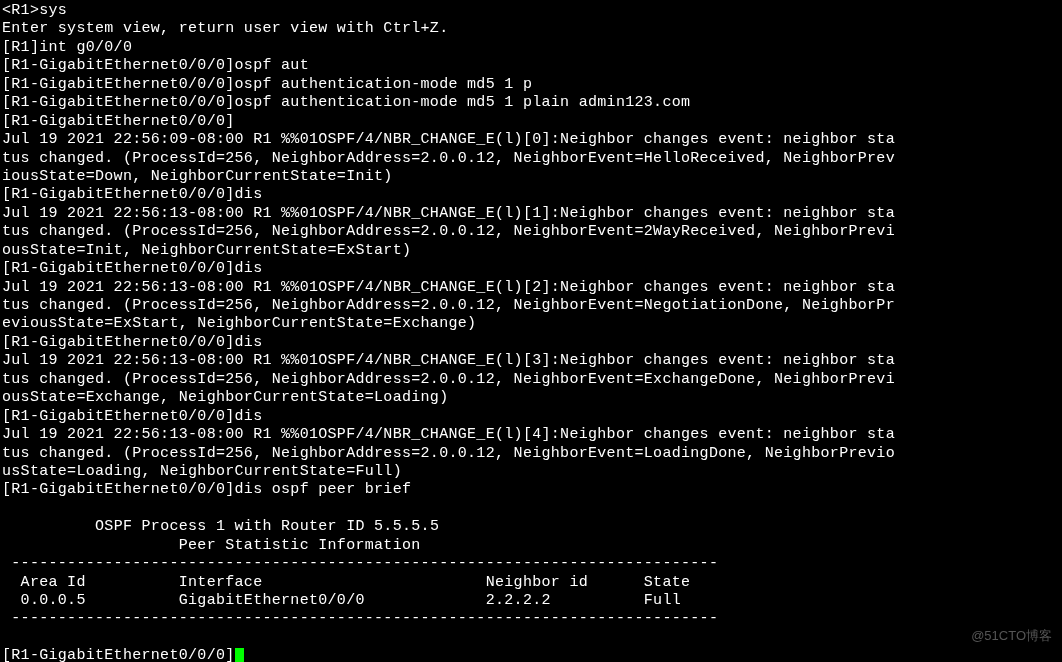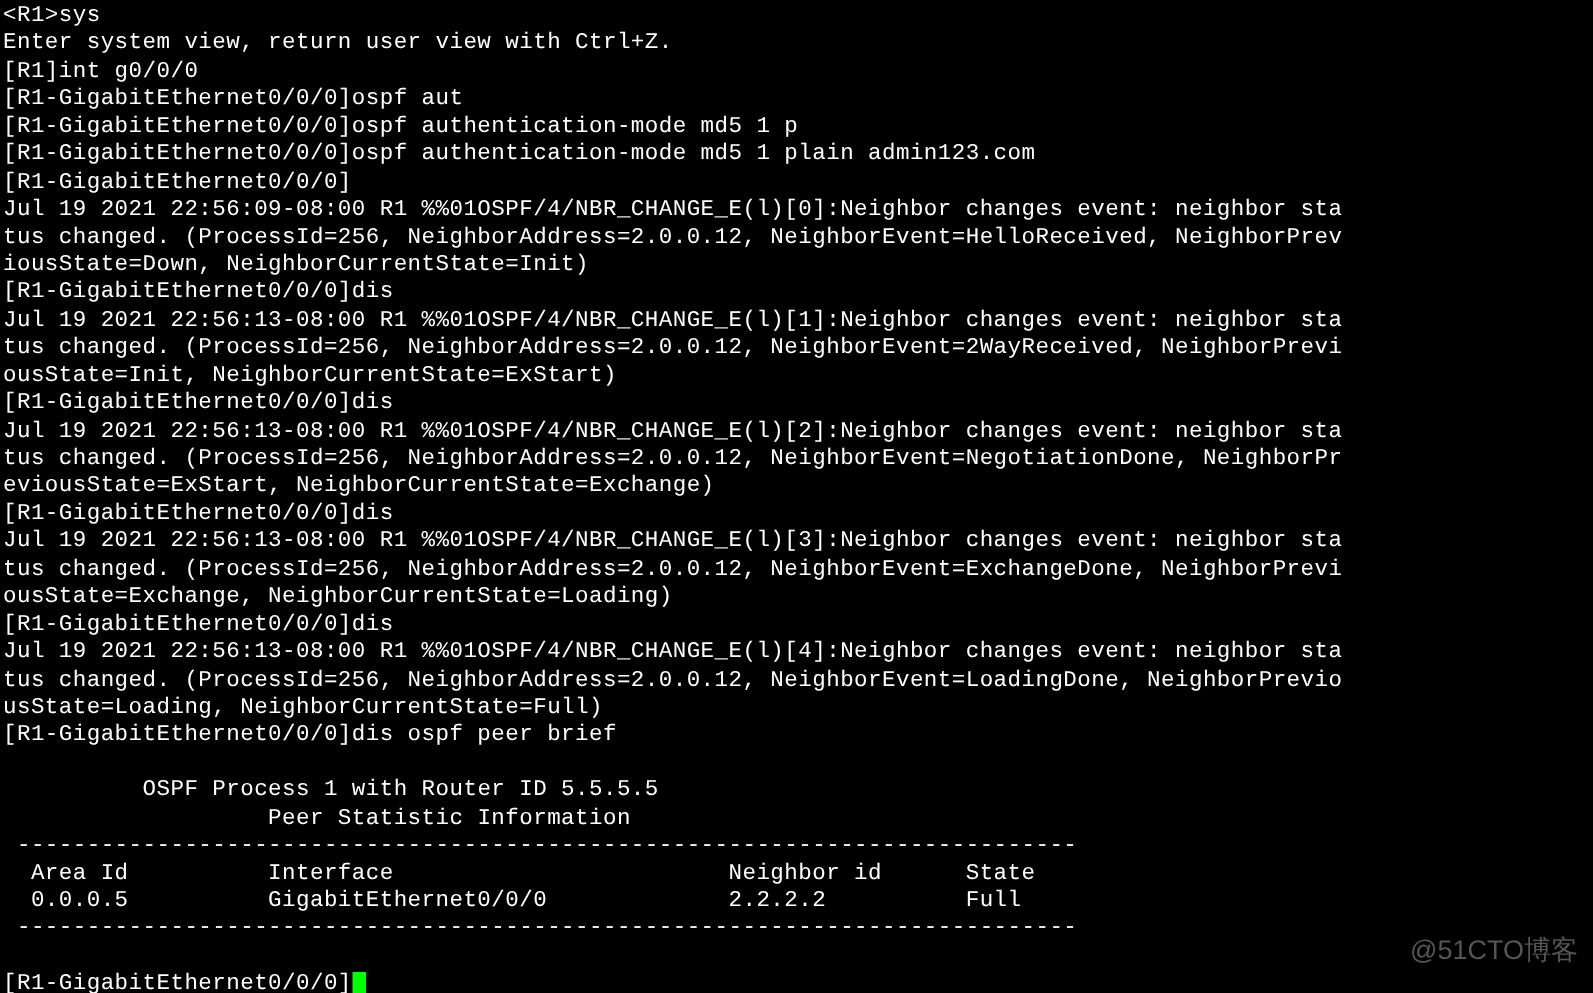--- a/index.html
+++ b/index.html
@@ -21,21 +21,21 @@
     display:inline-block;
     width:9px;height:16px;
     background:#00ff00;
     vertical-align:text-bottom;
   }
   .watermark{
     position:absolute;
     right:10px;
     bottom:18px;
     color:#555;
-    font-size:18px;
+    font-size:13px;
     font-family:sans-serif;
     letter-spacing:0;
   }
 </style>
 </head>
 <body>
 
 <div class="term"><span id="term-text">&lt;R1&gt;sys
 Enter system view, return user view with Ctrl+Z.
 [R1]int g0/0/0

